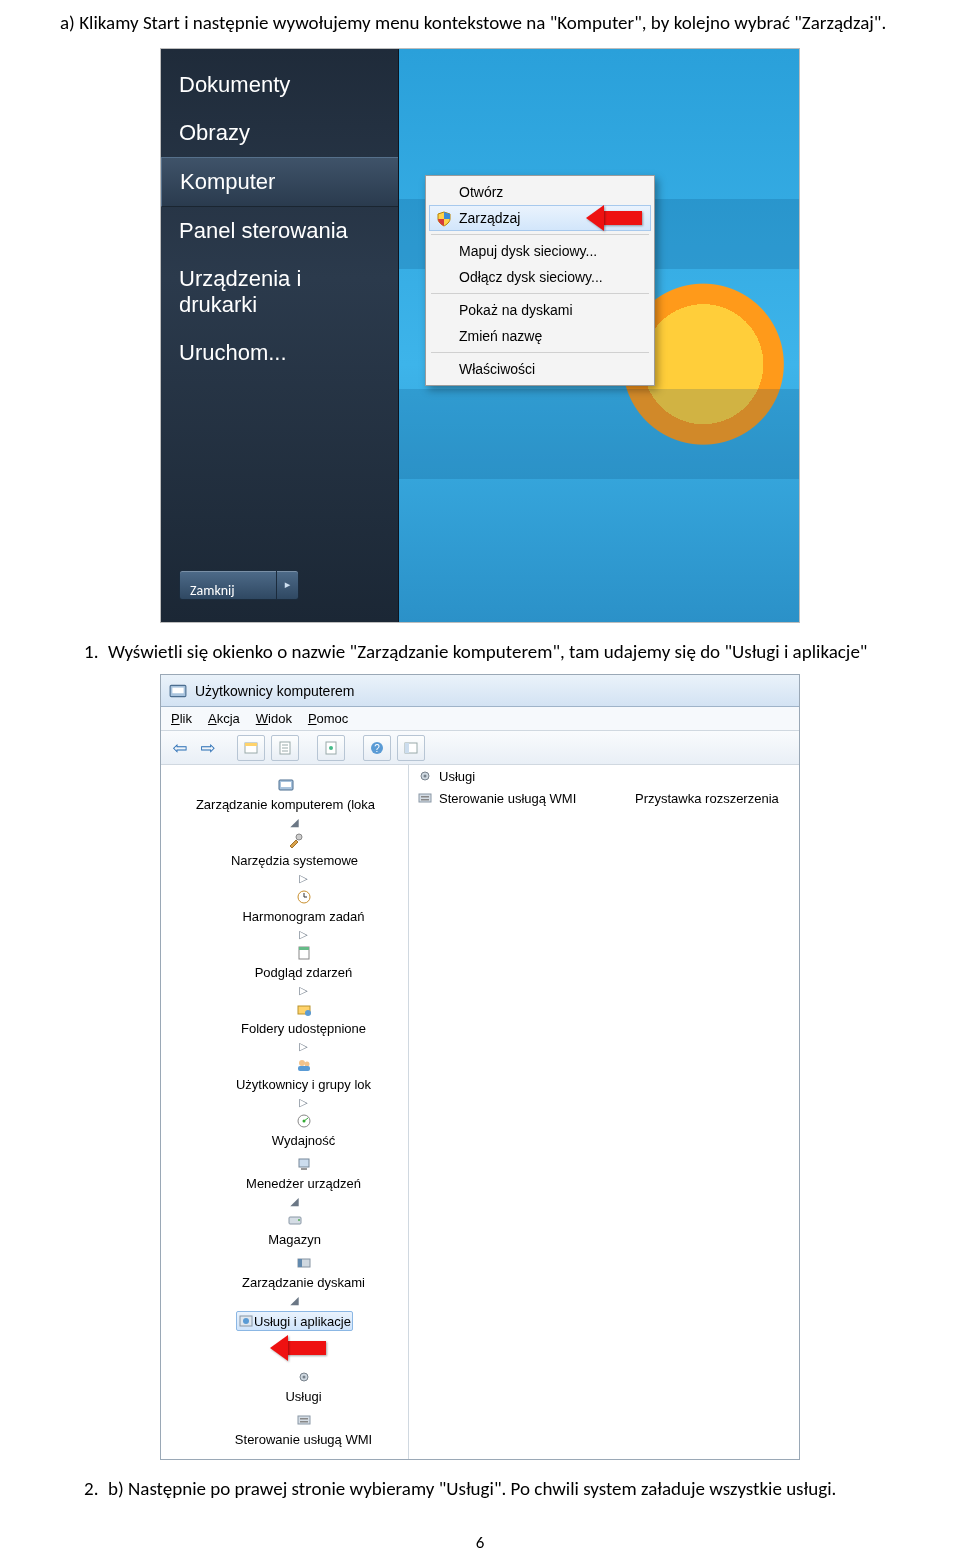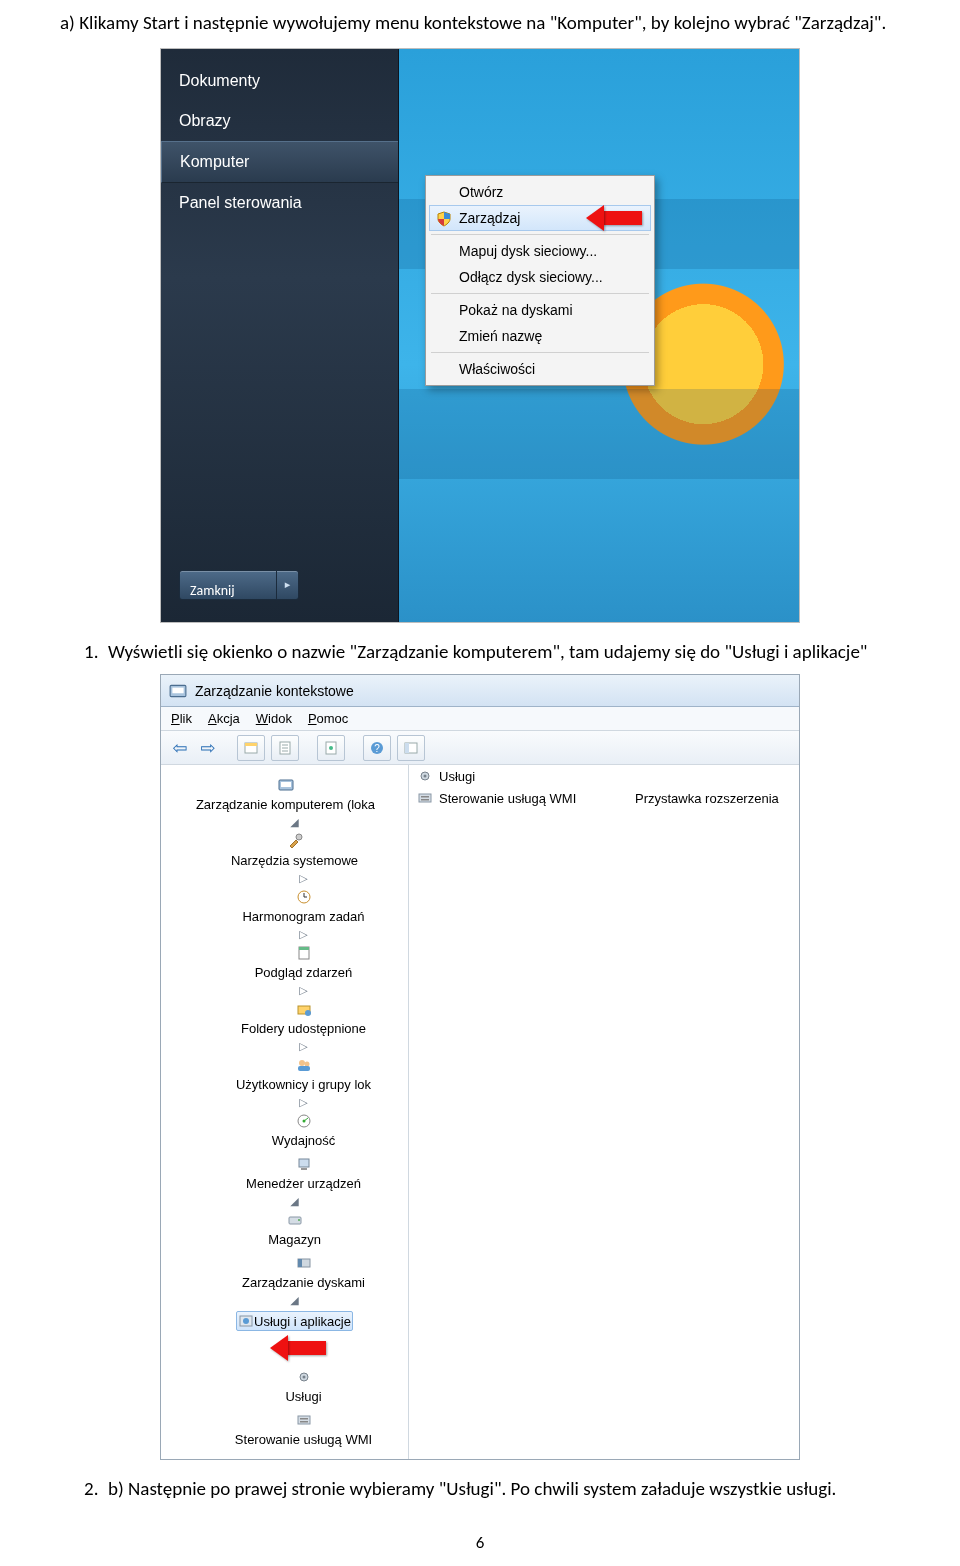--- a/index.html
+++ b/index.html
@@ -35,21 +35,21 @@
     position:absolute; left:0; right:0;
     background: rgba(0,60,110,.18);
   }
   .startpanel {
     position:absolute; left:0; top:0; bottom:0; width:238px;
     background: linear-gradient(180deg, #1f2b3a 0%, #2b3a4c 40%, #1b2735 100%);
     border-right: 1px solid #0d1620;
     padding: 12px 0;
   }
   .sp-item {
-    color:#fff; font-size:16px; padding:11px 18px;
+    color:#fff; font-size:22px; padding:11px 18px;
     font-family: "Segoe UI", sans-serif;
   }
   .sp-item.hl {
     background: linear-gradient(180deg,#3f5369,#2a3b4e);
     border-top:1px solid #56708b; border-bottom:1px solid #1a2530;
     border-left:1px solid #56708b;
   }
   .shutdown {
     position:absolute; left:18px; bottom:22px;
     width:120px; height:30px; border-radius:3px;
@@ -163,20 +163,22 @@
   <div class="win7-bg"></div>
   <div class="win7-bar" style="top:150px;height:70px"></div>
   <div class="win7-bar" style="top:340px;height:90px"></div>
 
   <div class="startpanel">
     <div id="sp-items">
         <div class="sp-item">Dokumenty</div>
         <div class="sp-item">Obrazy</div>
         <div class="sp-item hl">Komputer</div>
         <div class="sp-item">Panel sterowania</div>
+        <div class="sp-item">Urządzenia i drukarki</div>
+        <div class="sp-item">Uruchom...</div>
       </div>
     <div class="shutdown">
       <span>Zamknij</span>
       <span class="chev">▸</span>
     </div>
   </div>
 
   <div class="ctxmenu" id="ctxmenu">
       <div class="mi">Otwórz</div>
       <div class="mi hl">Zarządzaj<span class="shield">
@@ -202,21 +204,21 @@
 </div>
 
 <div class="shot2">
   <div class="titlebar">
     <span class="ticon">
       <svg viewBox="0 0 16 16">
           <rect x="1" y="3" width="14" height="10" rx="1" fill="#a9c4de" stroke="#4c6e90"></rect>
           <rect x="3" y="5" width="10" height="5" fill="#fff"></rect>
         </svg>
     </span>
-    <span>Zarządzanie kontekstowe</span>
+    <span>Użytkownicy komputerem</span>
   </div>
   <div class="menubar" id="menubar">
       <span><u>P</u>lik</span>
       <span><u>A</u>kcja</span>
       <span><u>W</u>idok</span>
       <span><u>P</u>omoc</span>
     </div>
   <div class="toolbar2">
     <div class="tbtn nav">⇦</div>
     <div class="tbtn nav">⇨</div>

